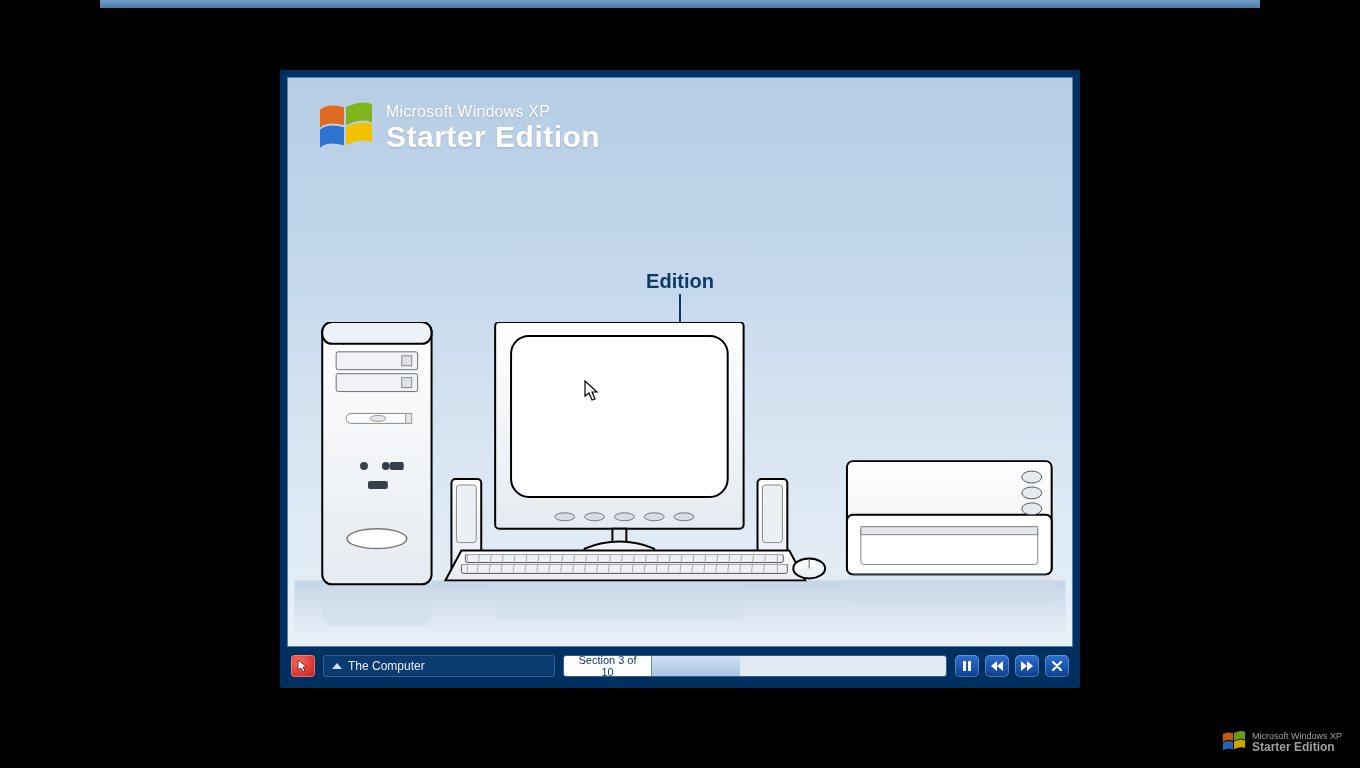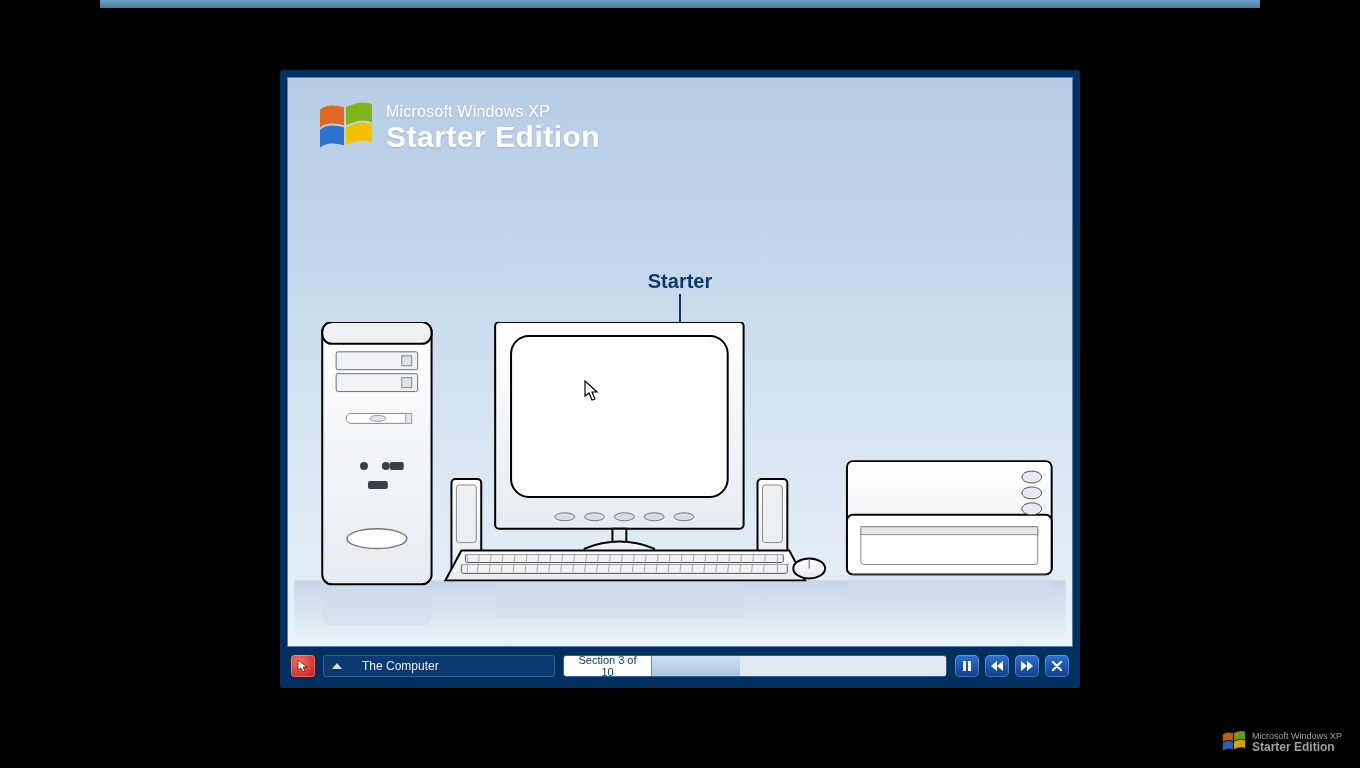--- a/index.html
+++ b/index.html
@@ -45,21 +45,21 @@
   background: #00305f; display: flex; align-items: center; gap: 8px; padding: 0 4px;
 }
 .ctrl-btn {
   width: 24px; height: 22px; border-radius: 4px; display: flex; align-items: center; justify-content: center;
   cursor: pointer;
 }
 .red-cursor-btn { background: radial-gradient(circle at 35% 30%, #ff6b5a, #c11a1a); box-shadow: inset 0 0 0 1px rgba(255,255,255,.3); }
 .title-slot {
   flex: 0 0 232px; height: 22px; background: #0a3a6f;
   border: 1px solid #345f92; border-radius: 3px;
-  color: #e8eef7; font-size: 12px; display: flex; align-items: center; padding: 0 8px; gap: 20px;
+  color: #e8eef7; font-size: 12px; display: flex; align-items: center; padding: 0 8px; gap: 6px;
 }
 .tri { width: 0; height: 0; border-left: 5px solid transparent; border-right: 5px solid transparent; border-bottom: 6px solid #cfe0f2; }
 .progress-wrap { flex: 1; height: 22px; display: flex; align-items: stretch; border-radius: 3px; overflow: hidden; border: 1px solid #345f92; }
 .progress-label {
   background: #fff; color: #0b3a6b; font-size: 11px; display: flex; align-items: center; padding: 0 8px; flex: 0 0 88px;
   border-right: 1px solid #6f8db3;
   text-align: center;
 }
 .progress-bar { flex: 1; background: #e2e9f2; position: relative; }
 .progress-fill { position: absolute; left: 0; top: 0; bottom: 0; background: linear-gradient(#cfe0f2,#a9c6e4); }
@@ -97,21 +97,21 @@
             </g>
           </svg>
         </div>
         <div class="logo-text">
           <div class="logo-super">Microsoft Windows XP</div>
           <div class="logo-main">Starter Edition</div>
         </div>
       </div>
     </div>
 
-    <div class="diagram-label">Starter</div>
+    <div class="diagram-label">Edition</div>
     <div class="pointer-line"></div>
 
     <div class="scene">
       <svg viewBox="0 0 776 320">
 
         <rect x="0" y="260" width="776" height="60" fill="url(#refl)"></rect>
         <defs>
           <linearGradient id="refl" x1="0" y1="0" x2="0" y2="1">
             <stop offset="0" stop-color="#c6d6e7"></stop>
               <stop offset="1" stop-color="#e9f1f8"></stop>

